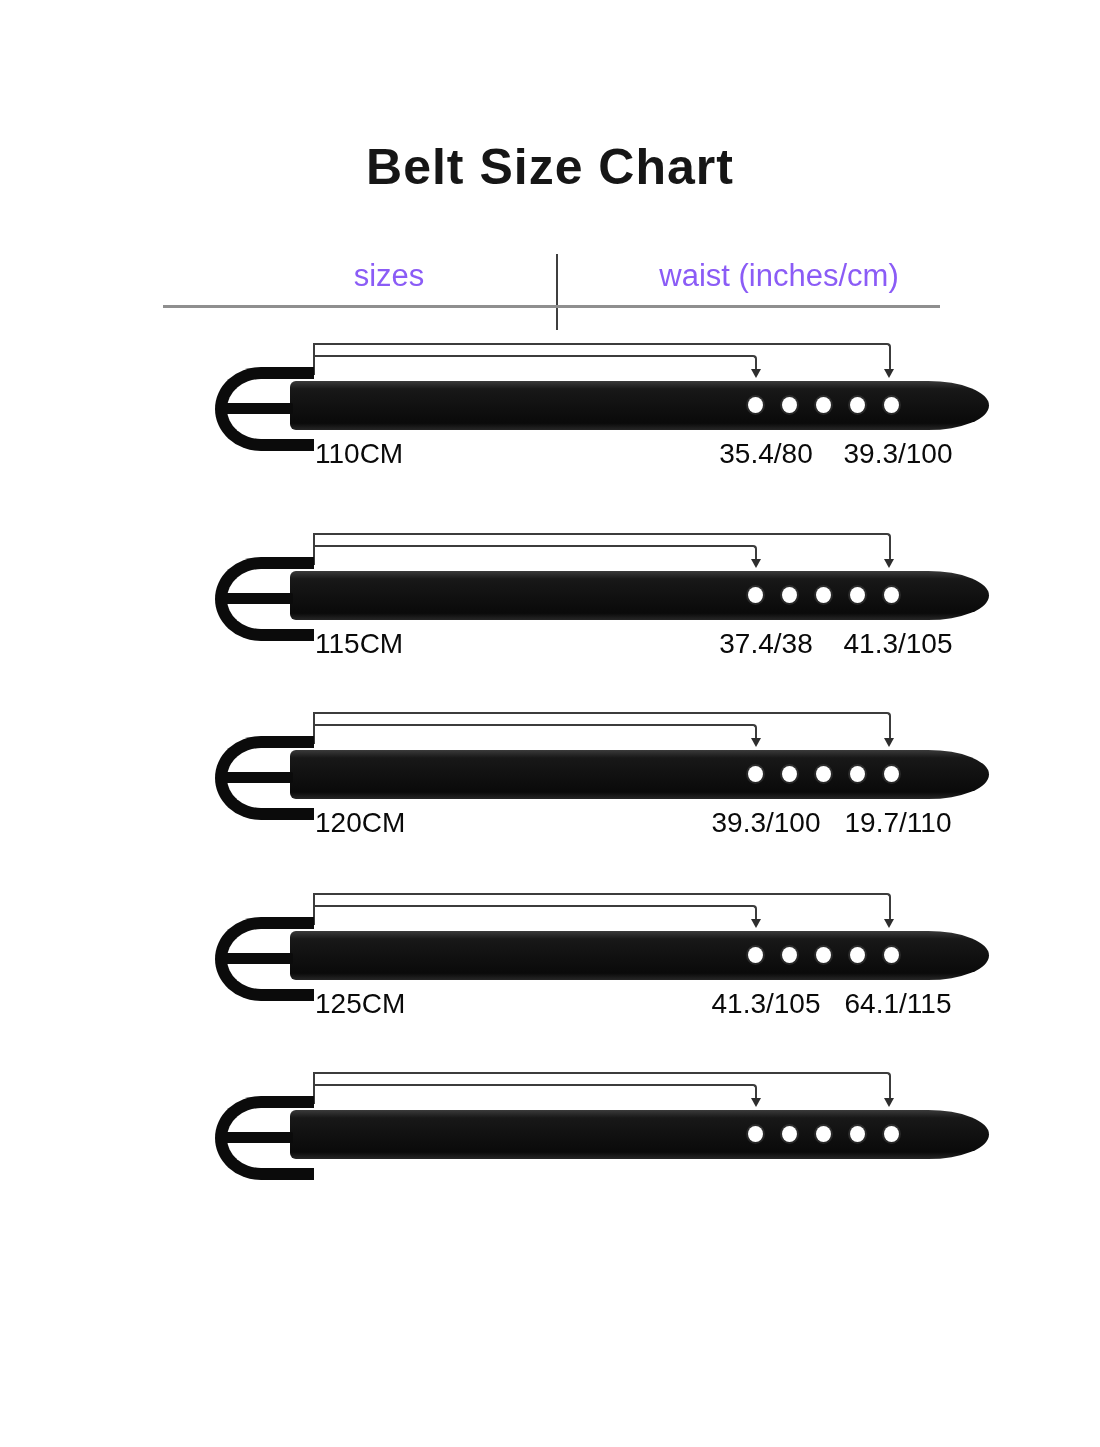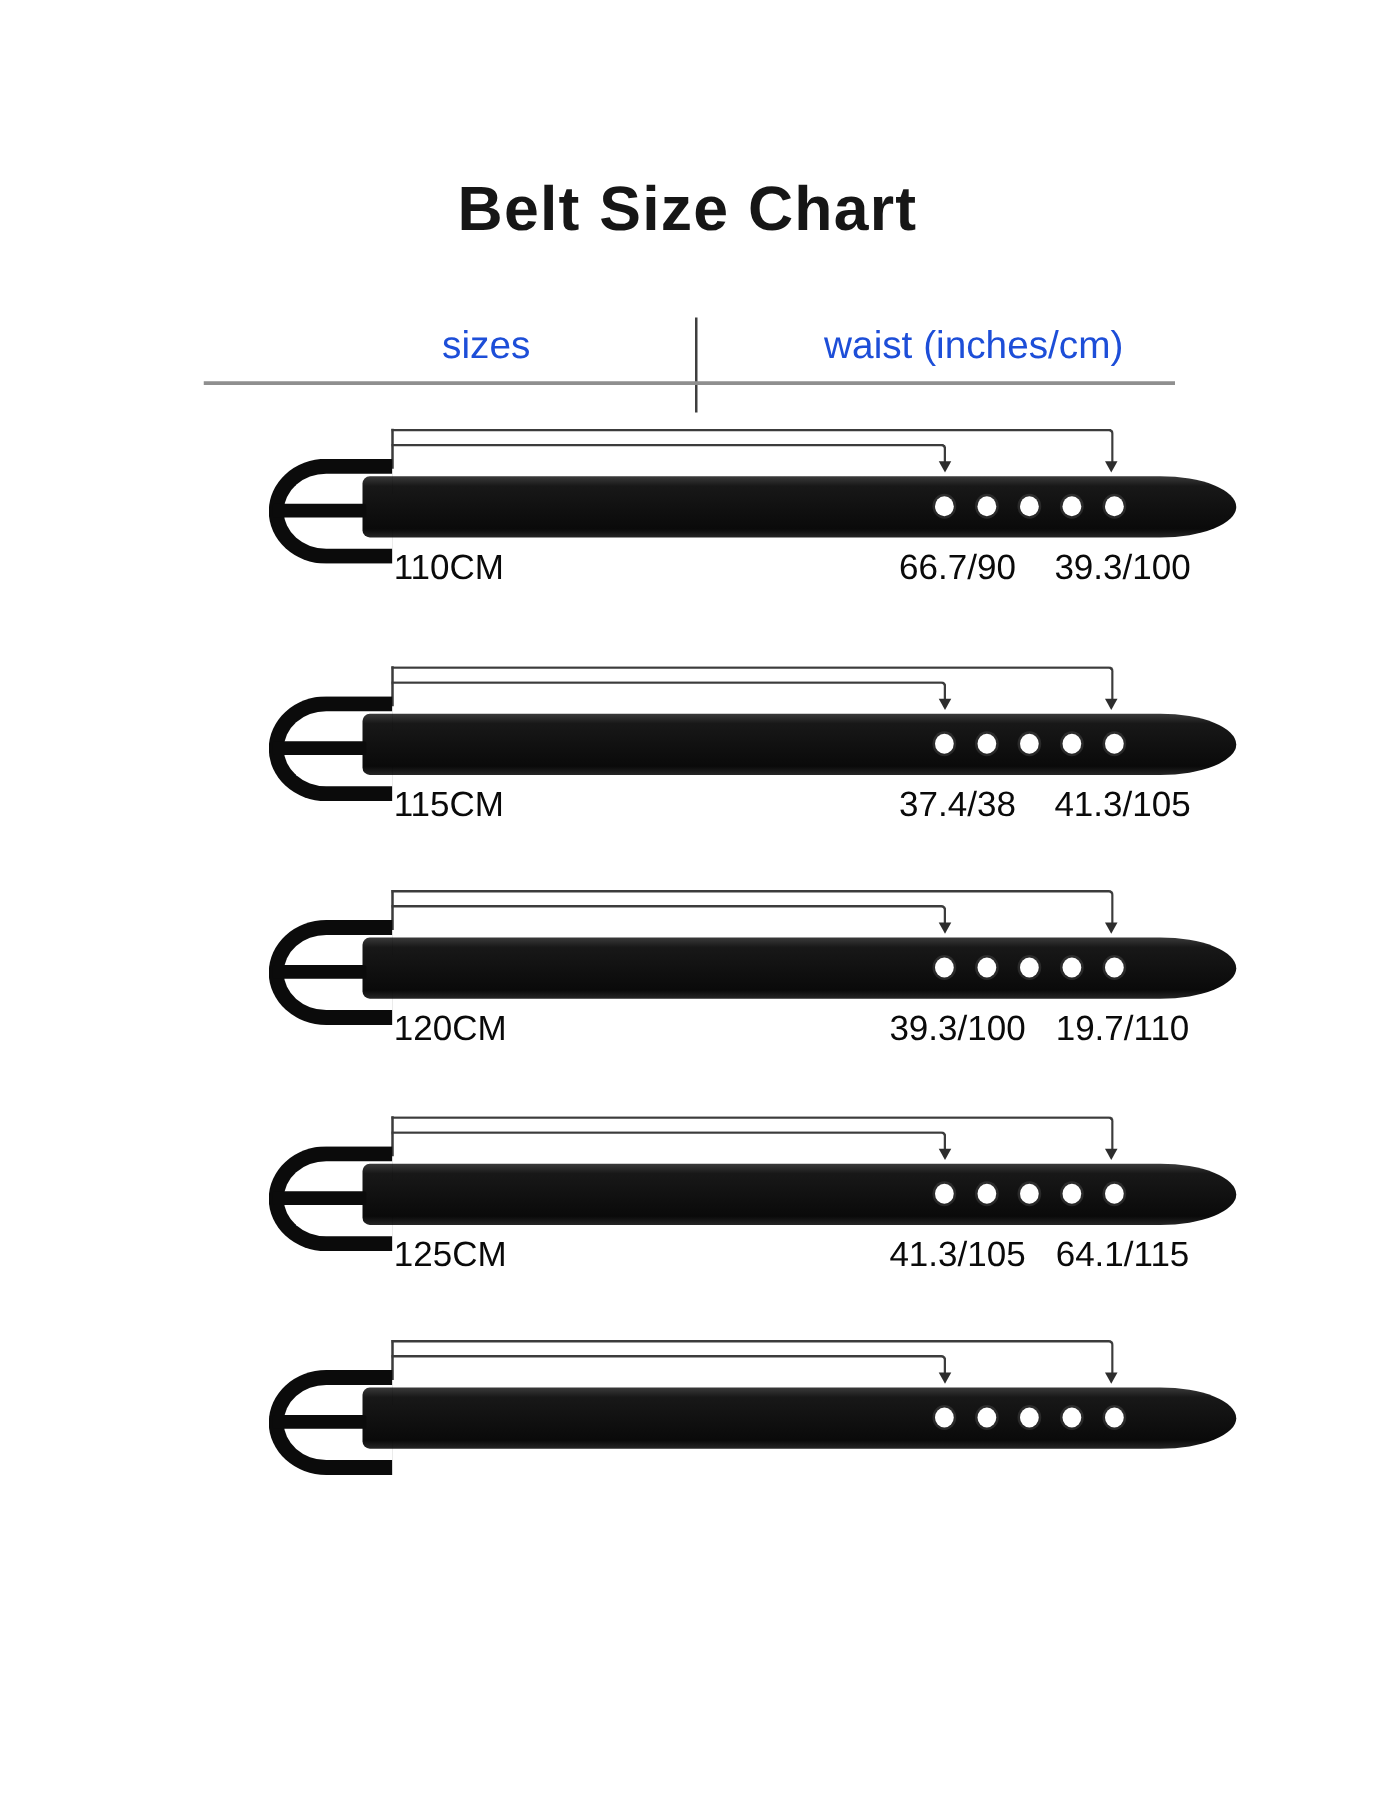--- a/index.html
+++ b/index.html
@@ -10,21 +10,21 @@
   }
   .abs{position:absolute;}
 
   
   .page-title{
     left:0;top:138px;width:1100px;text-align:center;
     font-size:50px;font-weight:700;letter-spacing:1px;color:#161616;
   }
   .col-head{
     top:258px;transform:translateX(-50%);
-    font-size:31px;font-weight:400;color:#1d4ed8;white-space:nowrap;
+    font-size:31px;font-weight:400;color:#8b5cf6;white-space:nowrap;
   }
   .col-head.sizes{left:389px;}
   .col-head.waist{left:779px;}
   .head-divider{left:556px;top:254px;width:2px;height:76px;background:#3f3f3f;}
   .head-rule{left:163px;top:305px;width:777px;height:3px;background:#8f8f8f;}
 
   
   .belt-row{left:13px;width:1100px;height:198px;}
   .belt-row > div{position:absolute;}
 
@@ -78,21 +78,21 @@
       <div class="arrow ai"></div>
       <div class="strap"></div>
       <div class="hole" style="left: 734.5px;"></div>
       <div class="hole" style="left: 768.5px;"></div>
       <div class="hole" style="left: 802.5px;"></div>
       <div class="hole" style="left: 836.5px;"></div>
       <div class="hole" style="left: 870.5px;"></div>
       <div class="buckle"></div>
       <div class="prong"></div>
       <div class="lbl size">110CM</div>
-      <div class="lbl m1">66.7/90</div>
+      <div class="lbl m1">35.4/80</div>
       <div class="lbl m2">39.3/100</div>
     </div>
     <div class="abs belt-row" style="top: 533px;">
       <div class="tail"></div>
       <div class="bracket bo"></div>
       <div class="bracket bi"></div>
       <div class="arrow ao"></div>
       <div class="arrow ai"></div>
       <div class="strap"></div>
       <div class="hole" style="left: 734.5px;"></div>

